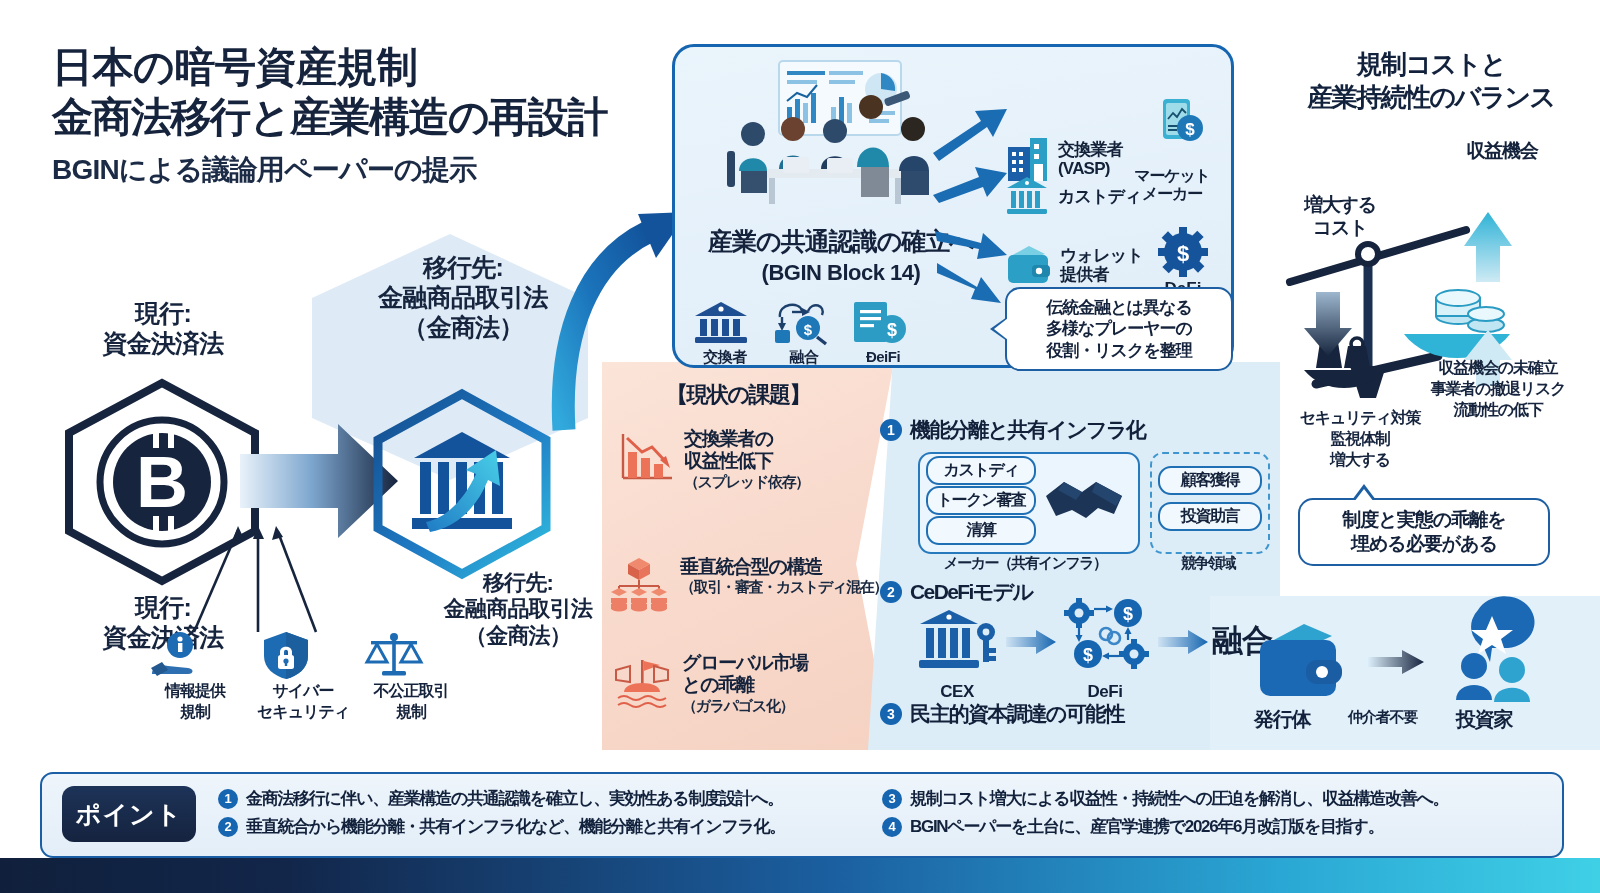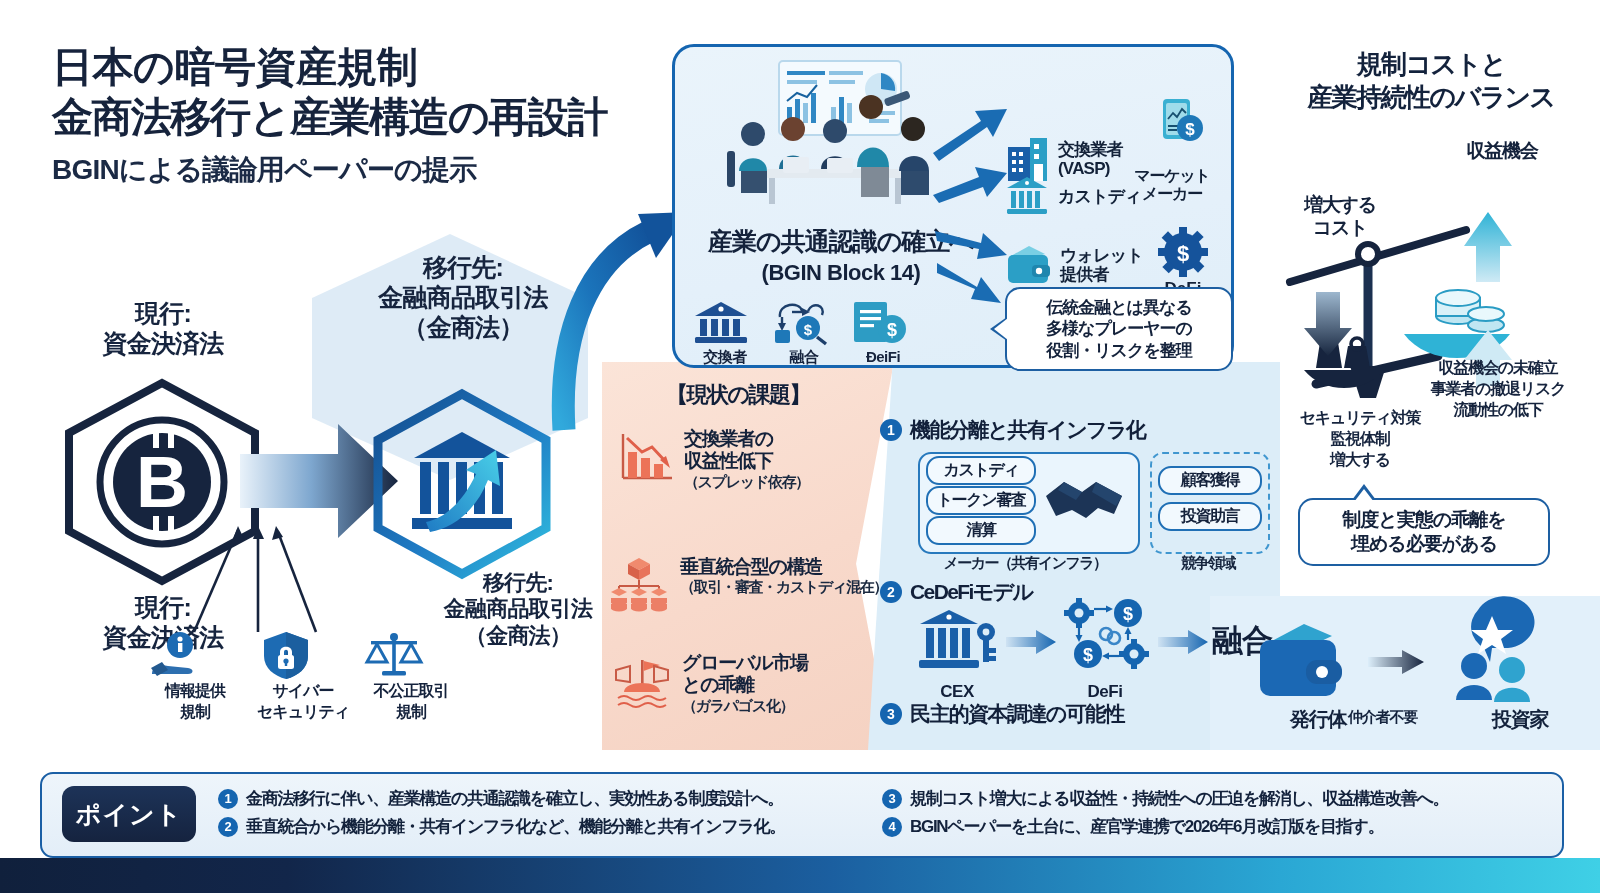--- a/index.html
+++ b/index.html
@@ -108,21 +108,21 @@
   .coop-box{border:2px solid #2779bd;border-radius:13px;background:#eaf5fd;}
   .comp-box{border:2px dashed #3f96cf;border-radius:13px;background:transparent;}
   .cap{font-size:17px;font-weight:bold;color:#12203a;text-align:center;letter-spacing:-0.5px;}
 
   
   .bal-title{font-size:26px;font-weight:bold;letter-spacing:-1.6px;text-align:center;line-height:1.25;color:#13223c;}
   .bal-lab{font-size:19px;font-weight:bold;letter-spacing:-1.3px;color:#14223b;text-align:center;line-height:1.2;}
   .bal-sub{font-size:16px;font-weight:bold;letter-spacing:-1.2px;color:#16243e;text-align:center;line-height:1.3;}
 
   
-  .bi-lab{font-size:20px;font-weight:bold;letter-spacing:-1.2px;color:#13223c;margin-left:36px;}
+  .bi-lab{font-size:20px;font-weight:bold;letter-spacing:-1.2px;color:#13223c;}
   .bi-mid{font-size:15px;font-weight:bold;letter-spacing:-1.2px;color:#15243e;}
 
   
   #points-bar{
     left:40px;top:772px;width:1520px;height:82px;
     background:linear-gradient(180deg,#eef5fb 0%,#e3eef8 100%);
     border:2.5px solid #1a5fa5;border-radius:13px;
   }
   #points-chip{
     left:20px;top:12px;width:134px;height:56px;border-radius:12px;

